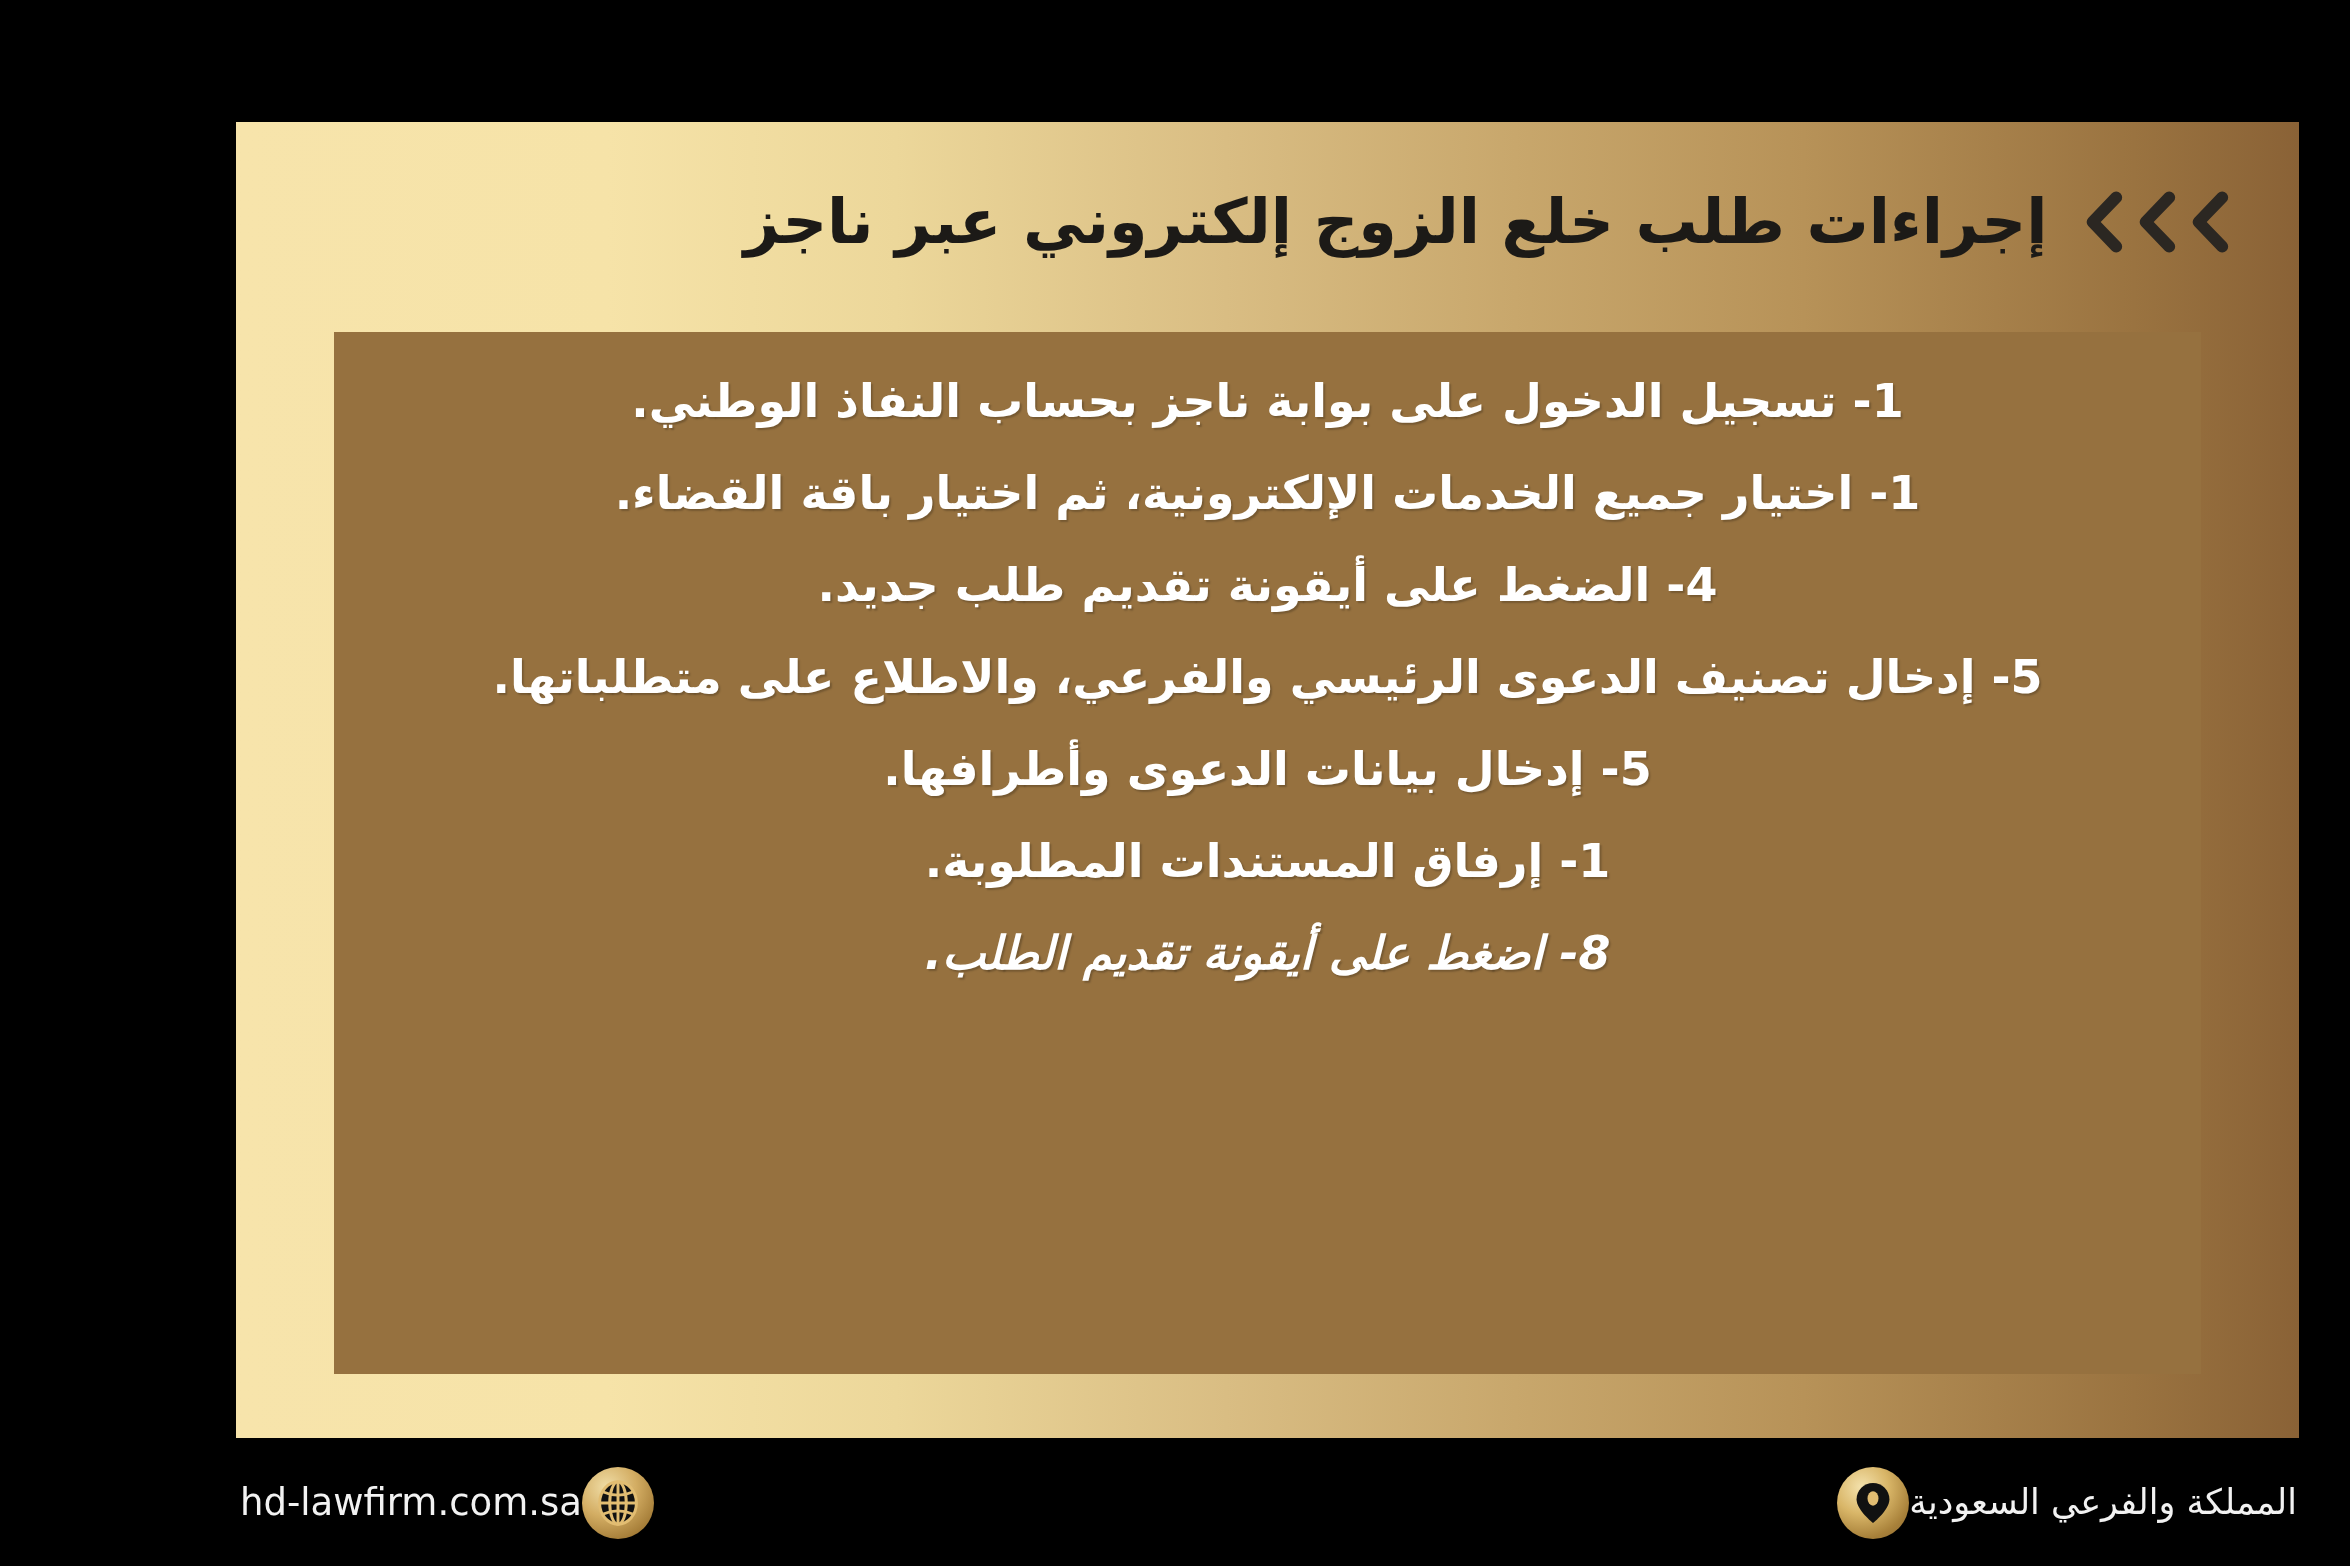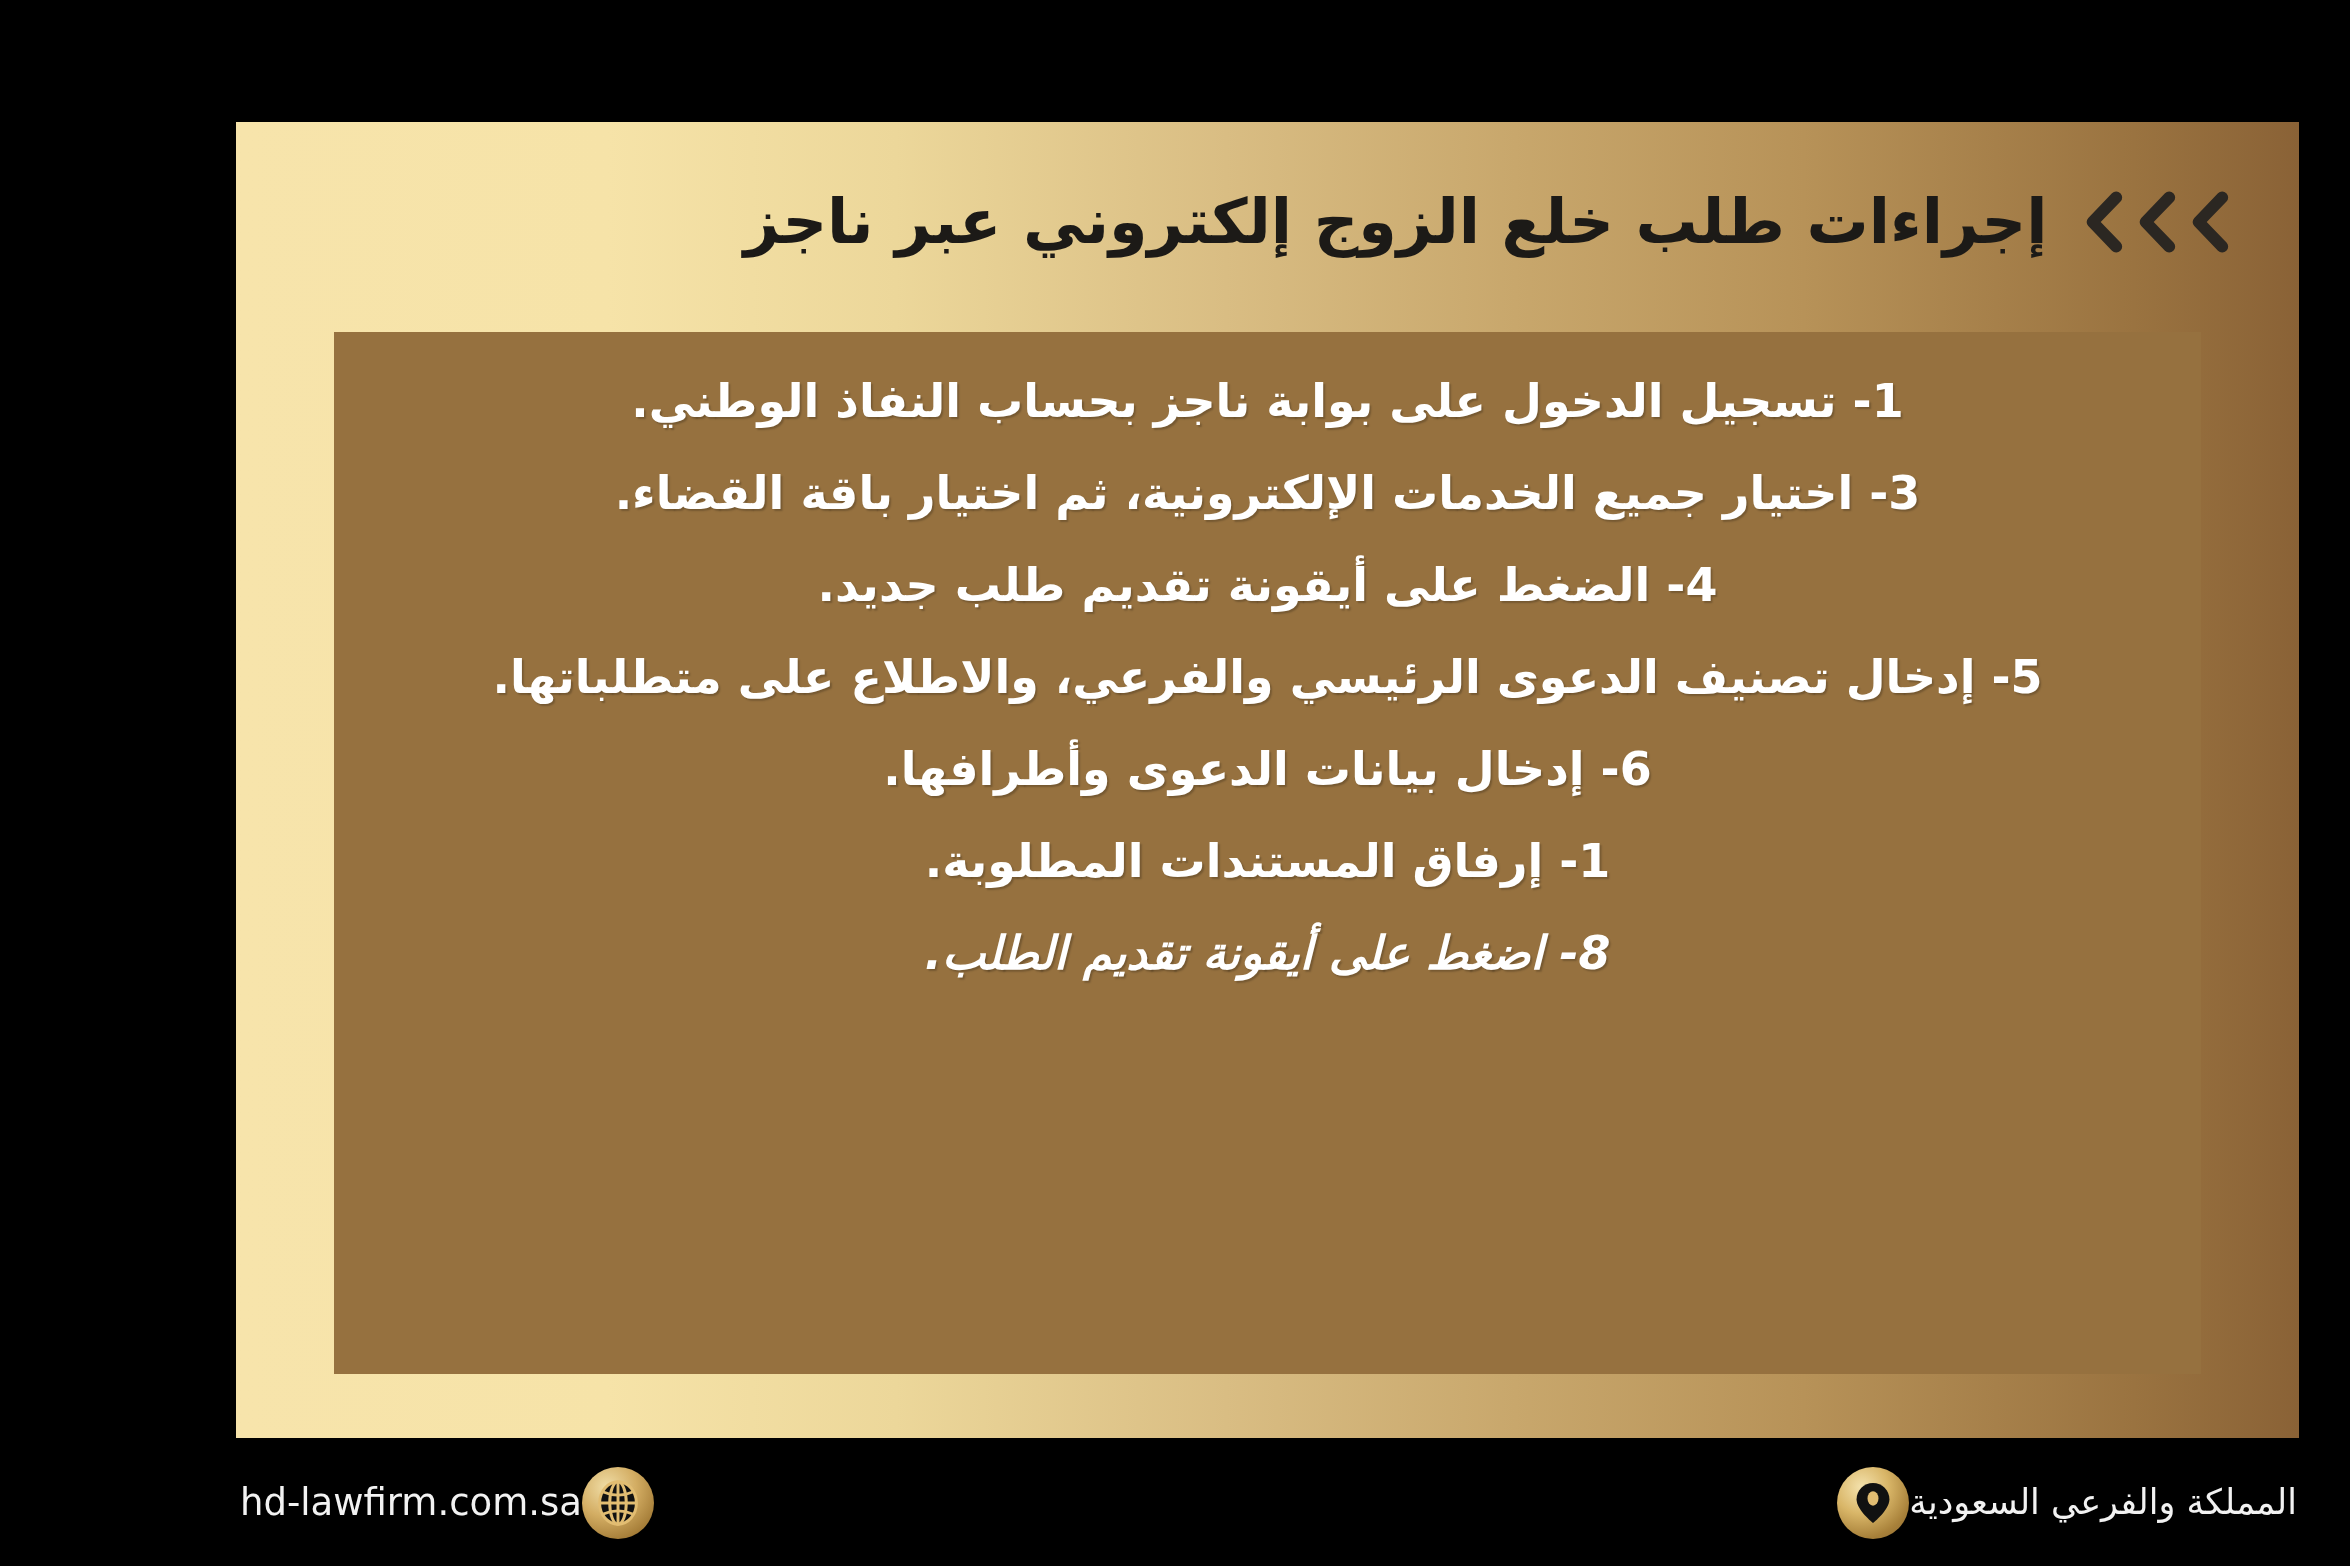--- a/index.html
+++ b/index.html
@@ -196,24 +196,24 @@
           <path d="M42 10 L16 37 L42 64" fill="none" stroke="#2b2722" stroke-width="13" stroke-linecap="round" stroke-linejoin="round"></path>
         </svg>
       </span>
 
       <h1 class="title">إجراءات طلب خلع الزوج إلكتروني عبر ناجز</h1>
     </div>
 
     <div class="panel">
       <ol class="steps">
         <li class="step">1- تسجيل الدخول على بوابة ناجز بحساب النفاذ الوطني.</li>
-        <li class="step">3- اختيار جميع الخدمات الإلكترونية، ثم اختيار باقة القضاء.</li>
+        <li class="step">1- اختيار جميع الخدمات الإلكترونية، ثم اختيار باقة القضاء.</li>
         <li class="step">4- الضغط على أيقونة تقديم طلب جديد.</li>
         <li class="step">5- إدخال تصنيف الدعوى الرئيسي والفرعي، والاطلاع على متطلباتها.</li>
-        <li class="step">6- إدخال بيانات الدعوى وأطرافها.</li>
+        <li class="step">5- إدخال بيانات الدعوى وأطرافها.</li>
         <li class="step">1- إرفاق المستندات المطلوبة.</li>
         <li class="step">8- اضغط على أيقونة تقديم الطلب.</li>
       </ol>
     </div>
 
   </div>
 
   <div class="footer">
 
     <div class="footer-item footer-left">

